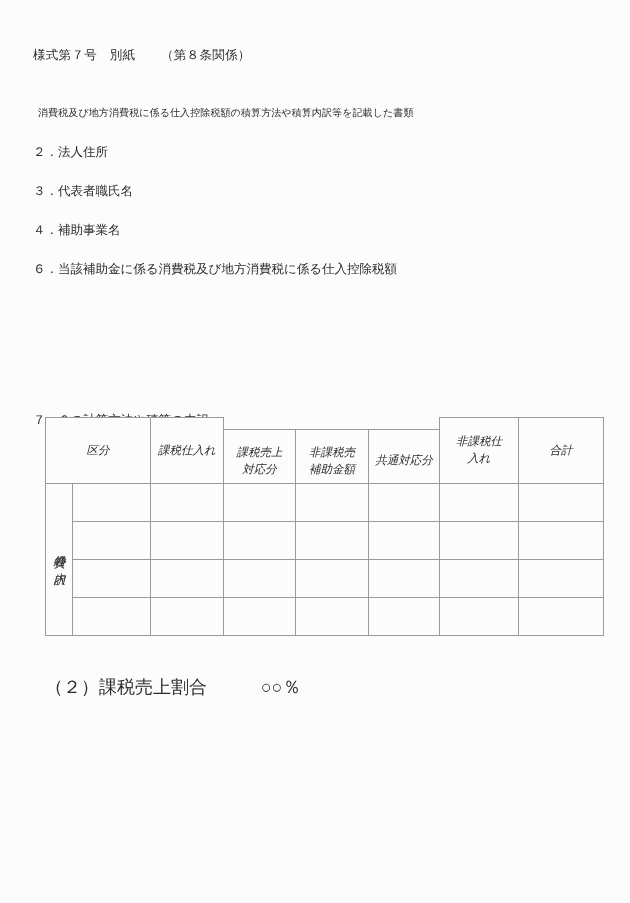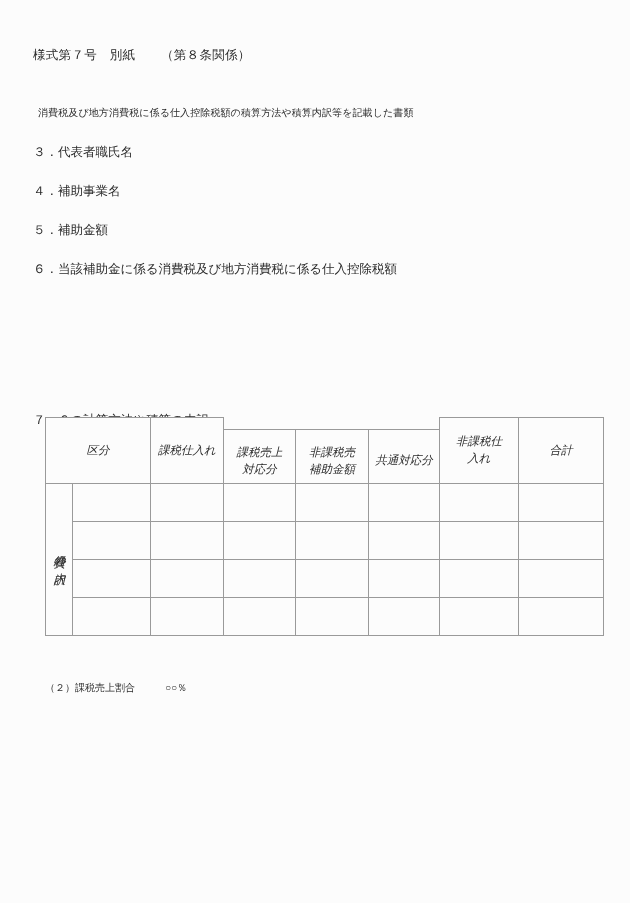--- a/index.html
+++ b/index.html
@@ -147,38 +147,38 @@
     display: inline-block;
     line-height: 19px;
     letter-spacing: 1px;
   }
 
   
   .footer-lines {
     position: absolute;
     left: 45px;
     top: 640px;
-    font-size: 10px;
+    font-size: 18px;
     line-height: 19px;
     white-space: pre;
   }
 </style>
 </head>
 <body>
 
 <div class="page">
 
   <div class="form-number">様式第７号　別紙　　（第８条関係）</div>
 
   <div class="doc-title">消費税及び地方消費税に係る仕入控除税額の積算方法や積算内訳等を記載した書類</div>
 
   <div class="num-list">
+    <div class="num-item"><span class="idx">２．</span><span>法人住所</span></div>
     <div class="num-item"><span class="idx">３．</span><span>代表者職氏名</span></div>
     <div class="num-item"><span class="idx">４．</span><span>補助事業名</span></div>
-    <div class="num-item"><span class="idx">５．</span><span>補助金額</span></div>
     <div class="num-item"><span class="idx">６．</span><span>当該補助金に係る消費税及び地方消費税に係る仕入控除税額</span></div>
   </div>
 
   <div class="sec7">
     <div>７．６の計算方法や積算の内訳</div>
     <div class="sub">（１）補助対象経費（補助金の使途）の内訳</div>
   </div>
 
   <div class="tbl-wrap">
     <table class="breakdown">

